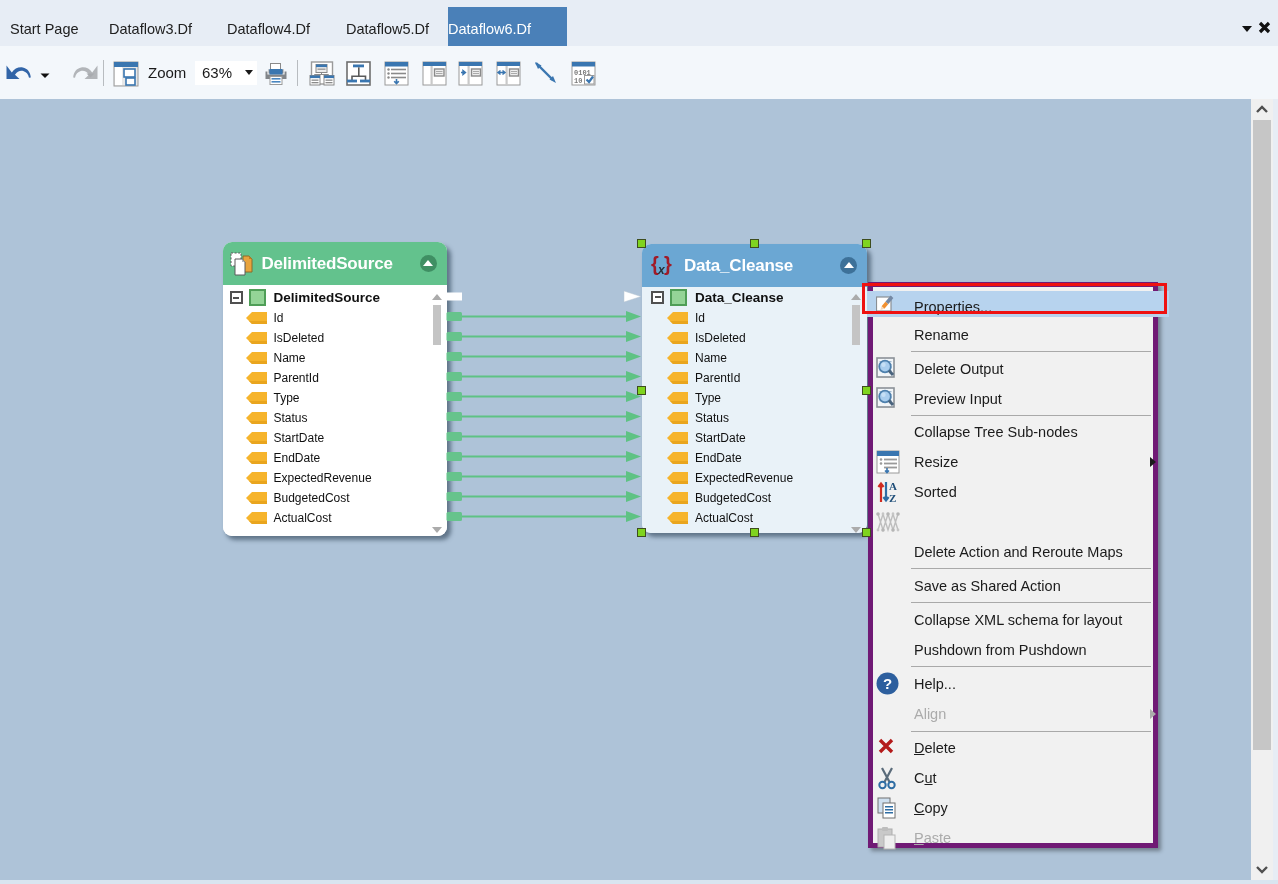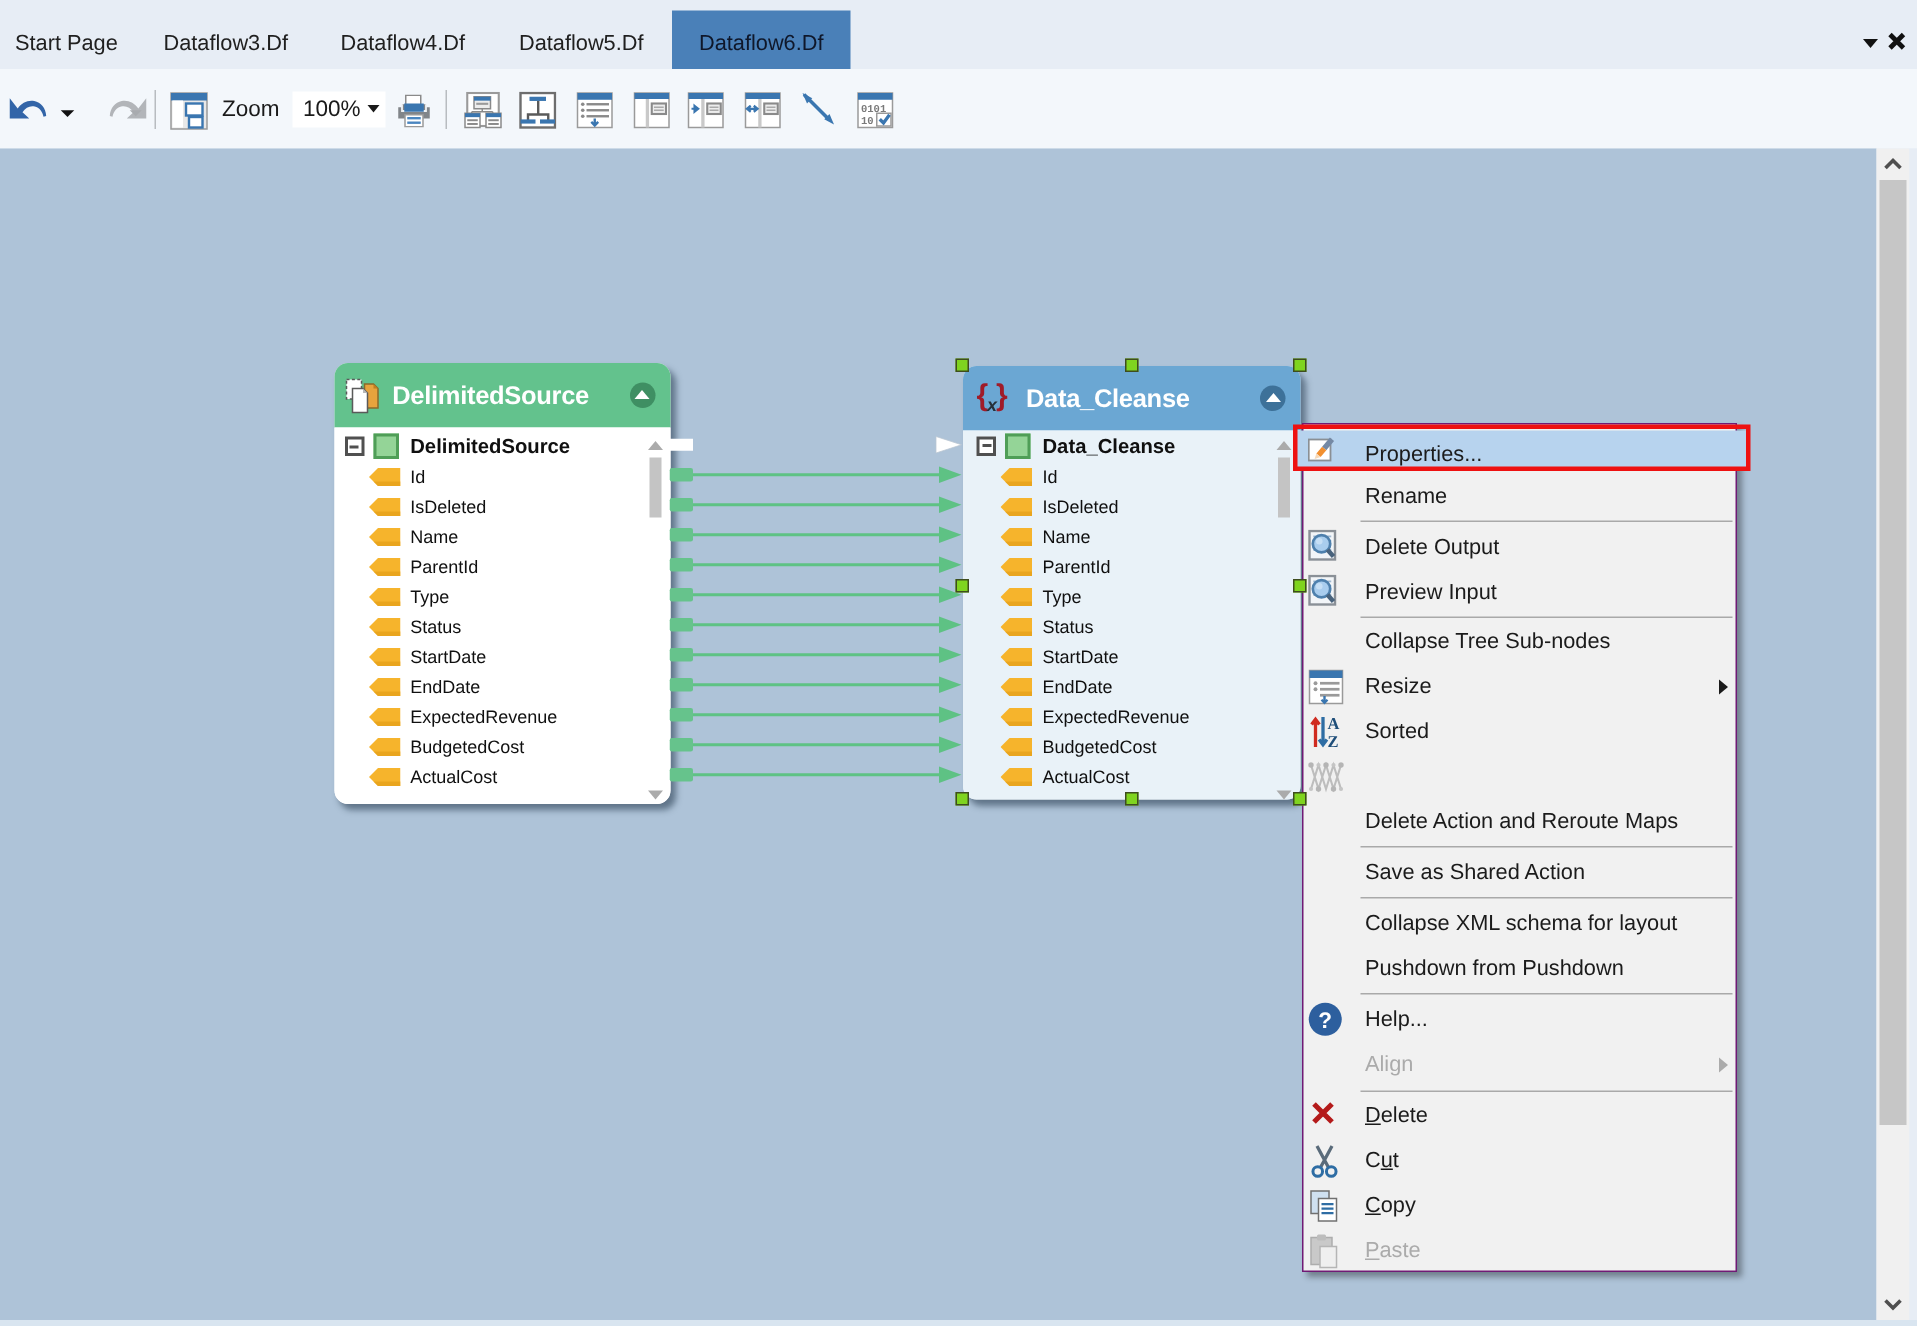--- a/index.html
+++ b/index.html
@@ -4,21 +4,21 @@
 <style>
   * { margin:0; padding:0; box-sizing:border-box; }
   html,body { width:1278px; height:884px; overflow:hidden; }
   body { font-family:"Liberation Sans", sans-serif; position:relative; background:#e7edf5; }
   #page { position:absolute; left:0; top:0; width:1278px; height:884px; }
   .abs { position:absolute; }
 
   
   #tabbar { position:absolute; left:0; top:0; width:1278px; height:46px; background:#e7edf5; }
   .tab { position:absolute; top:7px; height:39px; line-height:36px; padding-top:4px; font-size:14.5px; color:#202020; }
-  .tab.active { background:#4a80b8; color:#0f172a; text-align:center; }
+  .tab.active { background:#4a80b8; color:#ffffff; }
 
   
   #toolbar { position:absolute; left:0; top:46px; width:1278px; height:53px; background:#f3f7fb; }
   .tsep { position:absolute; top:14px; width:1px; height:26px; background:#b8bcc0; }
 
   
   #canvas { position:absolute; left:0; top:99px; width:1251px; height:781px; background:#aec3d8; overflow:hidden; }
   #bottomstrip { position:absolute; left:0; top:880px; width:1278px; height:4px; background:#d9e5f0; }
   #vsb { position:absolute; left:1251px; top:99px; width:22px; height:781px; background:#f0f0f0; }
   #rightstrip { position:absolute; left:1273px; top:99px; width:5px; height:785px; background:#e7edf5; }
@@ -34,21 +34,21 @@
   .nbody { position:absolute; left:0; top:43px; right:0; bottom:0; border-radius:0 0 9px 9px; }
   .trow { position:absolute; height:20px; font-size:12px; color:#101010; }
 
   
   .minusbox { position:absolute; width:13px; height:13px; border:2px solid #505050; background:#fff; }
   .minusbox:after { content:""; position:absolute; left:1.5px; top:3.5px; width:6px; height:2px; background:#505050; }
   .gsq { position:absolute; width:17px; height:17px; border:2px solid #4f9e57; background:#94d497; }
 
   
   #menu { position:absolute; left:868px; top:282px; width:290px; height:566px; background:#f1f1f1;
-          border:1px solid #701a75; box-shadow:3px 3px 4px rgba(0,0,0,0.35); }
+          border:5px solid #701a75; box-shadow:3px 3px 4px rgba(0,0,0,0.35); }
   .mi { position:absolute; left:41px; width:230px; height:30px; line-height:30px; font-size:14.5px; color:#1b1b1b; }
   .mi.gray { color:#ababab; }
   .msep { position:absolute; left:38px; right:2px; height:1px; background:#a9a9a9; }
   .micon { position:absolute; left:3px; width:34px; height:30px; }
   .marrow { position:absolute; left:277px; width:0; height:0; border-top:5px solid transparent; border-bottom:5px solid transparent; border-left:6px solid #1b1b1b; }
   .marrow.gray { border-left-color:#ababab; }
   #redbox { position:absolute; left:862px; top:283px; width:305px; height:31px; border:3px solid #ee1111; z-index:50; }
 
   .handle { position:absolute; width:9px; height:9px; background:#7fd41f; border:1.5px solid #3e4d1e; z-index:8; }
 </style>
@@ -77,21 +77,21 @@
     </svg>
     <div class="tsep" style="left:103px;"></div>
     <svg class="abs" style="left:113px; top:15px;" width="26" height="26" viewBox="0 0 26 26">
       <rect x="1" y="1" width="24" height="24" fill="#e8e8e8" stroke="#9a9a9a"></rect>
       <rect x="1" y="1" width="24" height="5" fill="#3a76b0"></rect>
       <rect x="2" y="6" width="7" height="18" fill="#fff"></rect>
       <rect x="11" y="8" width="11" height="8" fill="#fff" stroke="#3a76b0" stroke-width="1.6"></rect>
       <rect x="13" y="17" width="9" height="7" fill="#fff" stroke="#3a76b0" stroke-width="1.6"></rect>
     </svg>
     <div class="abs" style="left:148px; top:11px; font-size:15px; color:#1a1a1a; line-height:31px;">Zoom</div>
-    <div class="abs" style="left:195px; top:15px; width:62px; height:24px; background:#fff; font-size:15px; color:#1a1a1a; line-height:24px; padding-left:7px;">100%</div>
+    <div class="abs" style="left:195px; top:15px; width:62px; height:24px; background:#fff; font-size:15px; color:#1a1a1a; line-height:24px; padding-left:7px;">63%</div>
     <div class="abs" style="left:245px; top:24px; width:0; height:0; border-left:4.5px solid transparent; border-right:4.5px solid transparent; border-top:5.5px solid #1a1a1a;"></div>
     <svg class="abs" style="left:265px; top:17px;" width="22" height="22" viewBox="0 0 22 22">
       <rect x="5.5" y="0.5" width="10" height="7" fill="#fff" stroke="#8a8a8a"></rect>
       <path d="M 0.5 8.5 L 0.5 16 L 21.5 16 L 21.5 8.5 L 19 8.5 L 19 6.5 L 3 6.5 L 3 8.5 Z" fill="#818589"></path>
       <path d="M 3 6.5 L 3 11 L 19 11 L 19 6.5" fill="none" stroke="#f0f2f4" stroke-width="1.2"></path>
       <rect x="4.5" y="6" width="13" height="5.5" fill="#3a76b0"></rect>
       <rect x="5" y="13.5" width="12" height="8" fill="#fff" stroke="#9a9a9a"></rect>
       <rect x="6.5" y="15" width="9" height="1.6" fill="#4a86c0"></rect>
         <rect x="6.5" y="18" width="9" height="1.6" fill="#4a86c0"></rect>
     </svg>

